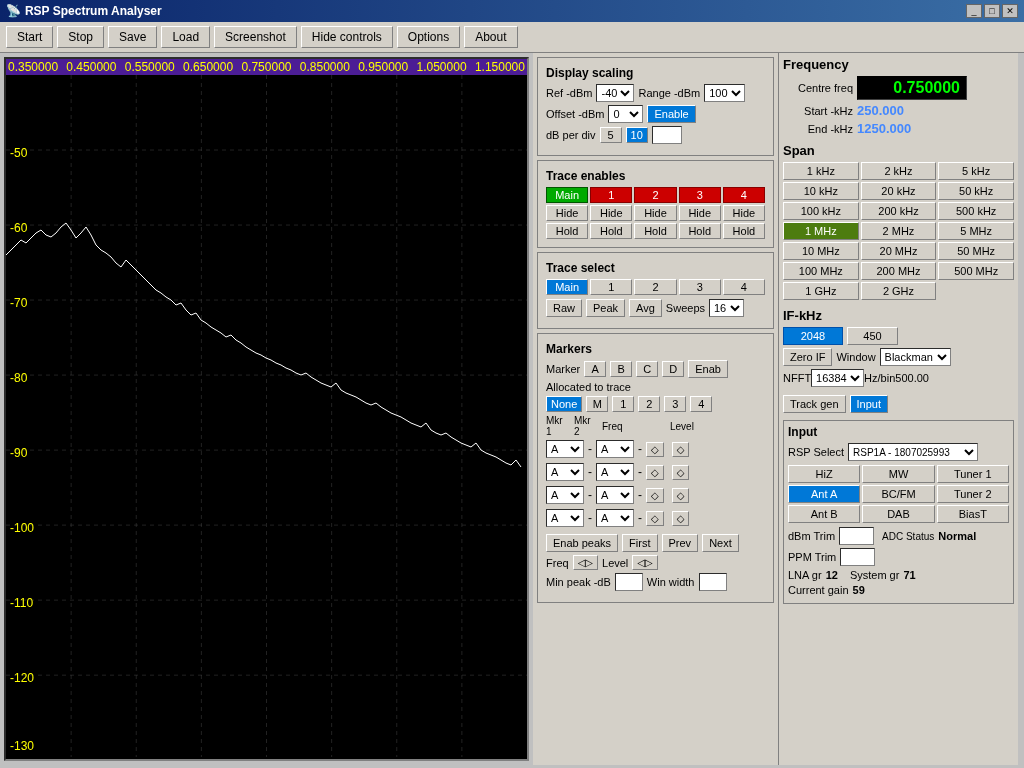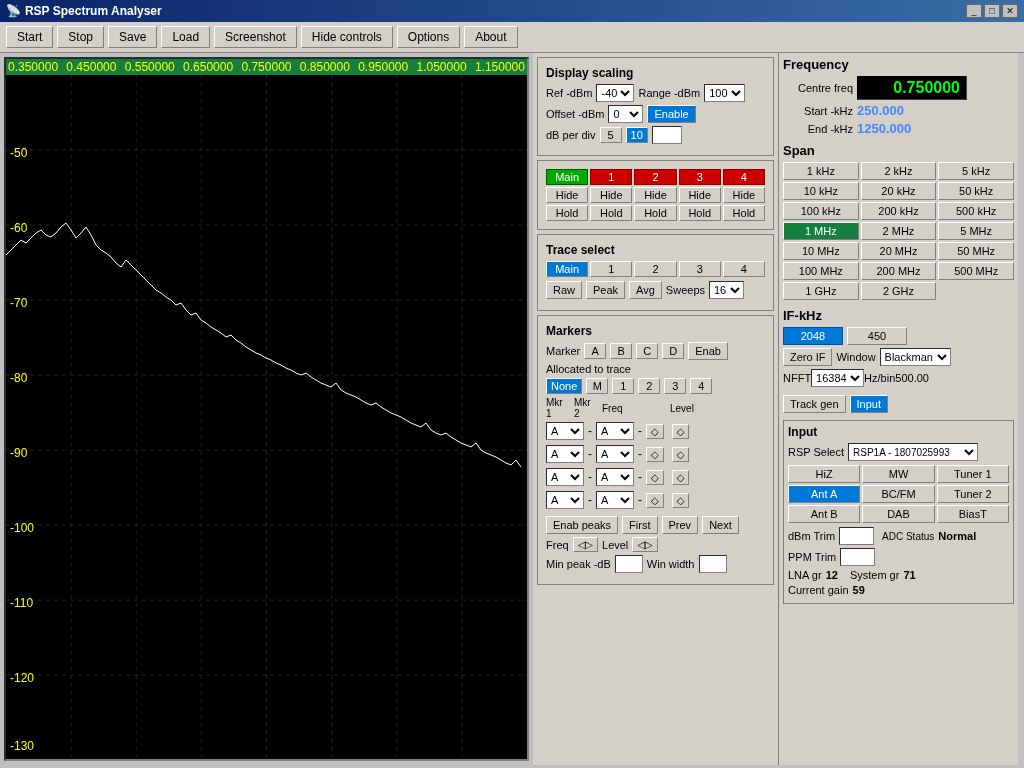--- a/index.html
+++ b/index.html
@@ -55,21 +55,21 @@
       border: 2px inset #808080;
       margin: 4px;
       flex-shrink: 0;
     }
     .spectrum-freq-axis {
       display: flex;
       justify-content: space-between;
       padding: 1px 2px;
       color: #ffff00;
       font-size: 9px;
-      background: #15803d;
+      background: #4c1d95;
     }
     .spectrum-canvas {
       width: 100%;
       height: calc(100% - 18px);
       position: relative;
       overflow: hidden;
     }
 
     
     .controls-panel {
@@ -161,41 +161,41 @@
     .span-btn {
       background: #d4d0c8;
       border: 1px solid #808080;
       border-top-color: #ffffff;
       border-left-color: #ffffff;
       padding: 2px 4px;
       cursor: pointer;
       font-size: 11px;
       text-align: center;
     }
-    .span-btn-active { background: #15803d; color: white; }
+    .span-btn-active { background: #4d7c0f; color: white; }
     .if-btn {
       background: #0078d7;
       color: white;
       border: 1px solid #0050aa;
       padding: 2px 8px;
       cursor: pointer;
       font-size: 11px;
       text-align: center;
       width: 60px;
     }
     .if-btn-plain {
       background: #d4d0c8;
       border: 1px solid #808080;
       border-top-color: #ffffff;
       border-left-color: #ffffff;
       padding: 2px 8px;
       cursor: pointer;
       font-size: 11px;
       text-align: center;
-      width: 60px;
+      width: 51px;
     }
 
     .nfft-row { display: flex; align-items: center; margin-bottom: 4px; }
 
     .input-section { border: 1px solid #808080; padding: 4px; }
     .input-title { font-weight: bold; margin-bottom: 4px; }
     .input-grid { display: grid; grid-template-columns: repeat(3, 1fr); gap: 2px; margin-bottom: 4px; border-radius: 28px; }
     .input-btn {
       background: #d4d0c8;
       border: 1px solid #808080;
@@ -313,20 +313,21 @@
       </div>
       <div class="row">
         <span class="label">dB per div</span>
         <button class="btn btn-small">5</button>
         <button class="btn btn-small btn-blue-active">10</button>
         <input type="text" style="width: 30px;">
       </div>
     </div>
 
     <div class="section-box">
+      <div class="section-title">Trace enables</div>
       <div class="trace-grid">
         <button class="btn btn-small btn-green">Main</button>
         <button class="btn btn-small btn-red">1</button>
         <button class="btn btn-small btn-red">2</button>
         <button class="btn btn-small btn-red">3</button>
         <button class="btn btn-small btn-red">4</button>
         <button class="btn btn-small">Hide</button>
         <button class="btn btn-small">Hide</button>
         <button class="btn btn-small">Hide</button>
         <button class="btn btn-small">Hide</button>

